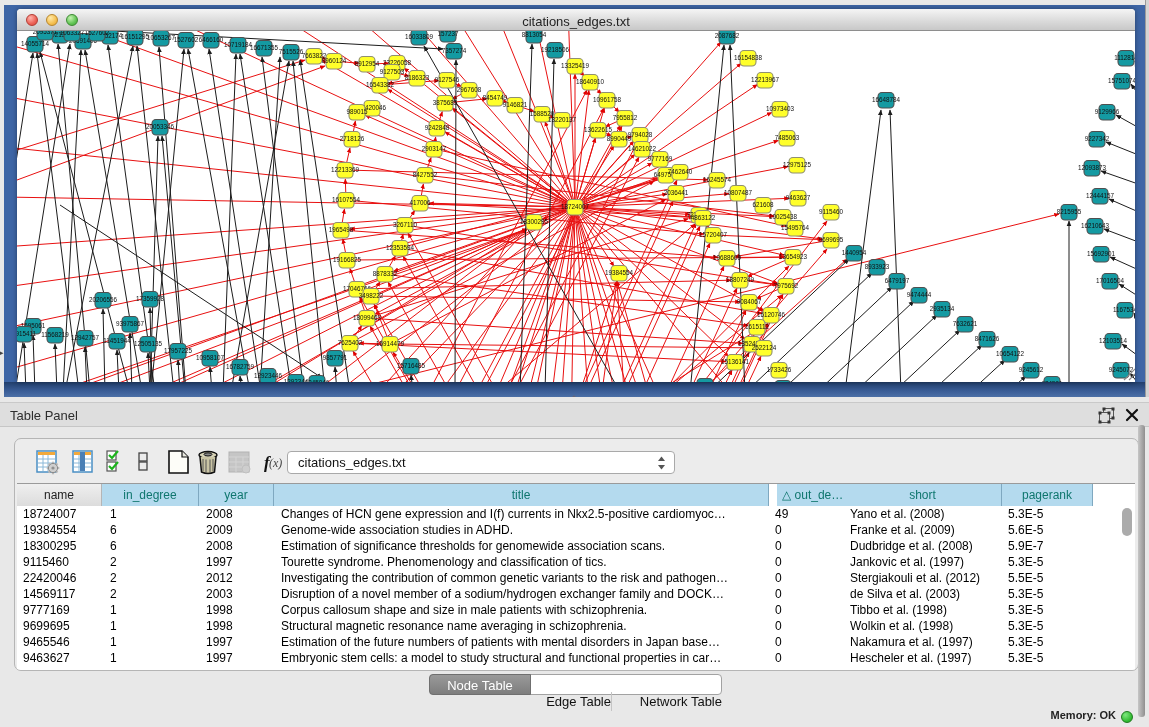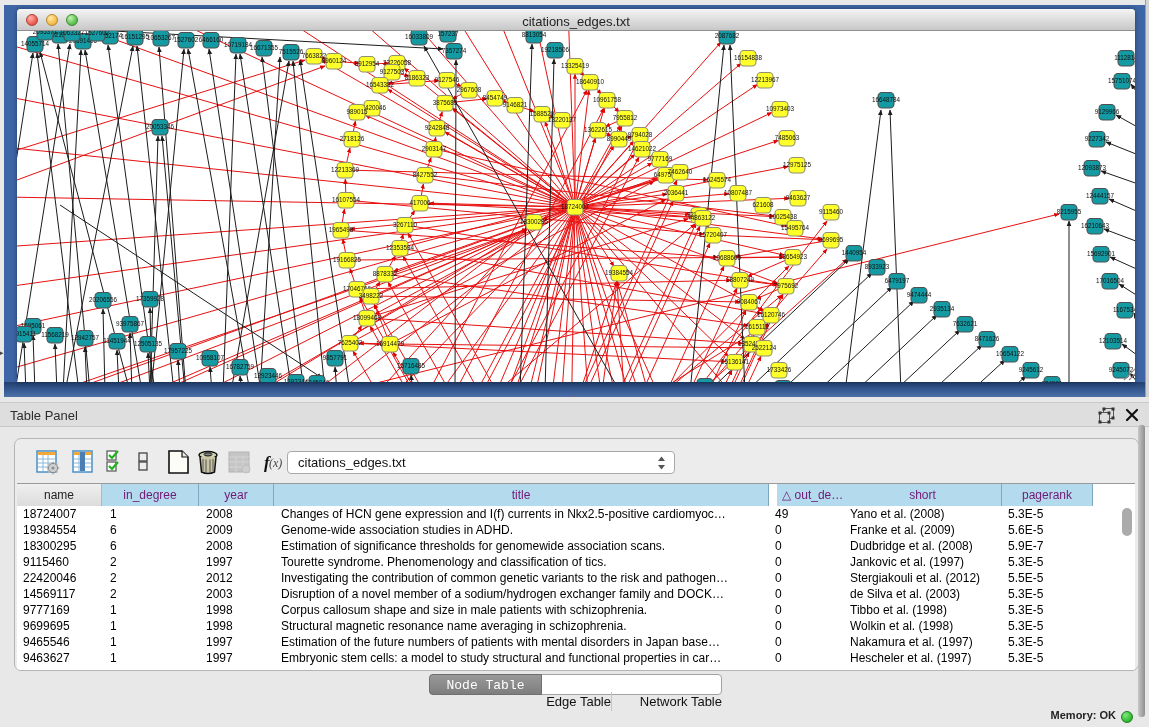--- a/index.html
+++ b/index.html
@@ -22,26 +22,26 @@
 #ptitle { position:absolute; left:0; top:5px; width:1149px; height:25px; background:#dedede;
   border-top:1px solid #c9c9c9; border-bottom:1px solid #c6c6c6; }
 #ptitle span { position:absolute; left:10px; top:5px; font-size:13px; color:#2e2e2e; }
 #pbox { position:absolute; left:14px; top:41px; width:1125px; height:233px;
   border:1px solid #b5b5b5; border-radius:7px; background:#ececec; overflow:hidden; }
 #drop { position:absolute; left:272px; top:12px; width:388px; height:23px; background:#fff;
   border:1px solid #a9a9a9; border-radius:4px; font-size:13px; color:#111; }
 #drop span { position:absolute; left:10px; top:3px; }
 #tablewrap { position:absolute; left:2px; top:44px; width:1118px; height:187px; background:#fff; border-top:1px solid #9a9a9a;}
 .hcell { position:absolute; top:0; height:22px; background:#b4daee; border-right:1px solid #7fa8c0;
-  font-size:12px; color:#701a75; text-align:center; line-height:22px; }
+  font-size:12px; color:#0f766e; text-align:center; line-height:22px; }
 .cell { position:absolute; font-size:12px; color:#000; white-space:nowrap; }
 #tabs { position:absolute; left:429px; top:277px; width:293px; height:21px; background:#fff;
   border:1px solid #a2a2a2; border-radius:4px; font-size:13px; }
-#seg1 { position:absolute; left:-1px; top:-1px; width:113px; height:21px; border-radius:4px 0 0 4px;
-  background:linear-gradient(#9a9a9a,#7d7d7d); color:#fff; text-align:center; line-height:21px; border:1px solid #6f6f6f;font-family:Liberation Mono, monospace;}
+#seg1 { position:absolute; left:-1px; top:-1px; width:102px; height:21px; border-radius:4px 0 0 4px;
+  background:linear-gradient(#9a9a9a,#7d7d7d); color:#fff; text-align:center; line-height:21px; border:1px solid #6f6f6f;}
 .seg { position:absolute; top:17px; height:19px; color:#111; text-align:right; line-height:19px; }
 #mem { position:absolute; right:33px; bottom:6px; font-size:11px; color:#222;font-weight:bold; }
 #memdot { position:absolute; right:16px; bottom:4px; width:12px; height:12px; border-radius:50%;
   background:radial-gradient(circle at 35% 30%, #7fe87f, #2eb82e 70%); border:1px solid #1e7a1e; }
 #rightstrip { position:absolute; left:1145px; top:0; width:4px; height:397px; background:#d4d4d4; border-left:1px solid #9b9b9b; }
 </style></head>
 <body>
 <div id="desk"></div>
 <div id="deskbot"></div>
 <svg style="position:absolute;left:569px;top:395px" width="10" height="6" viewBox="0 0 10 6">

